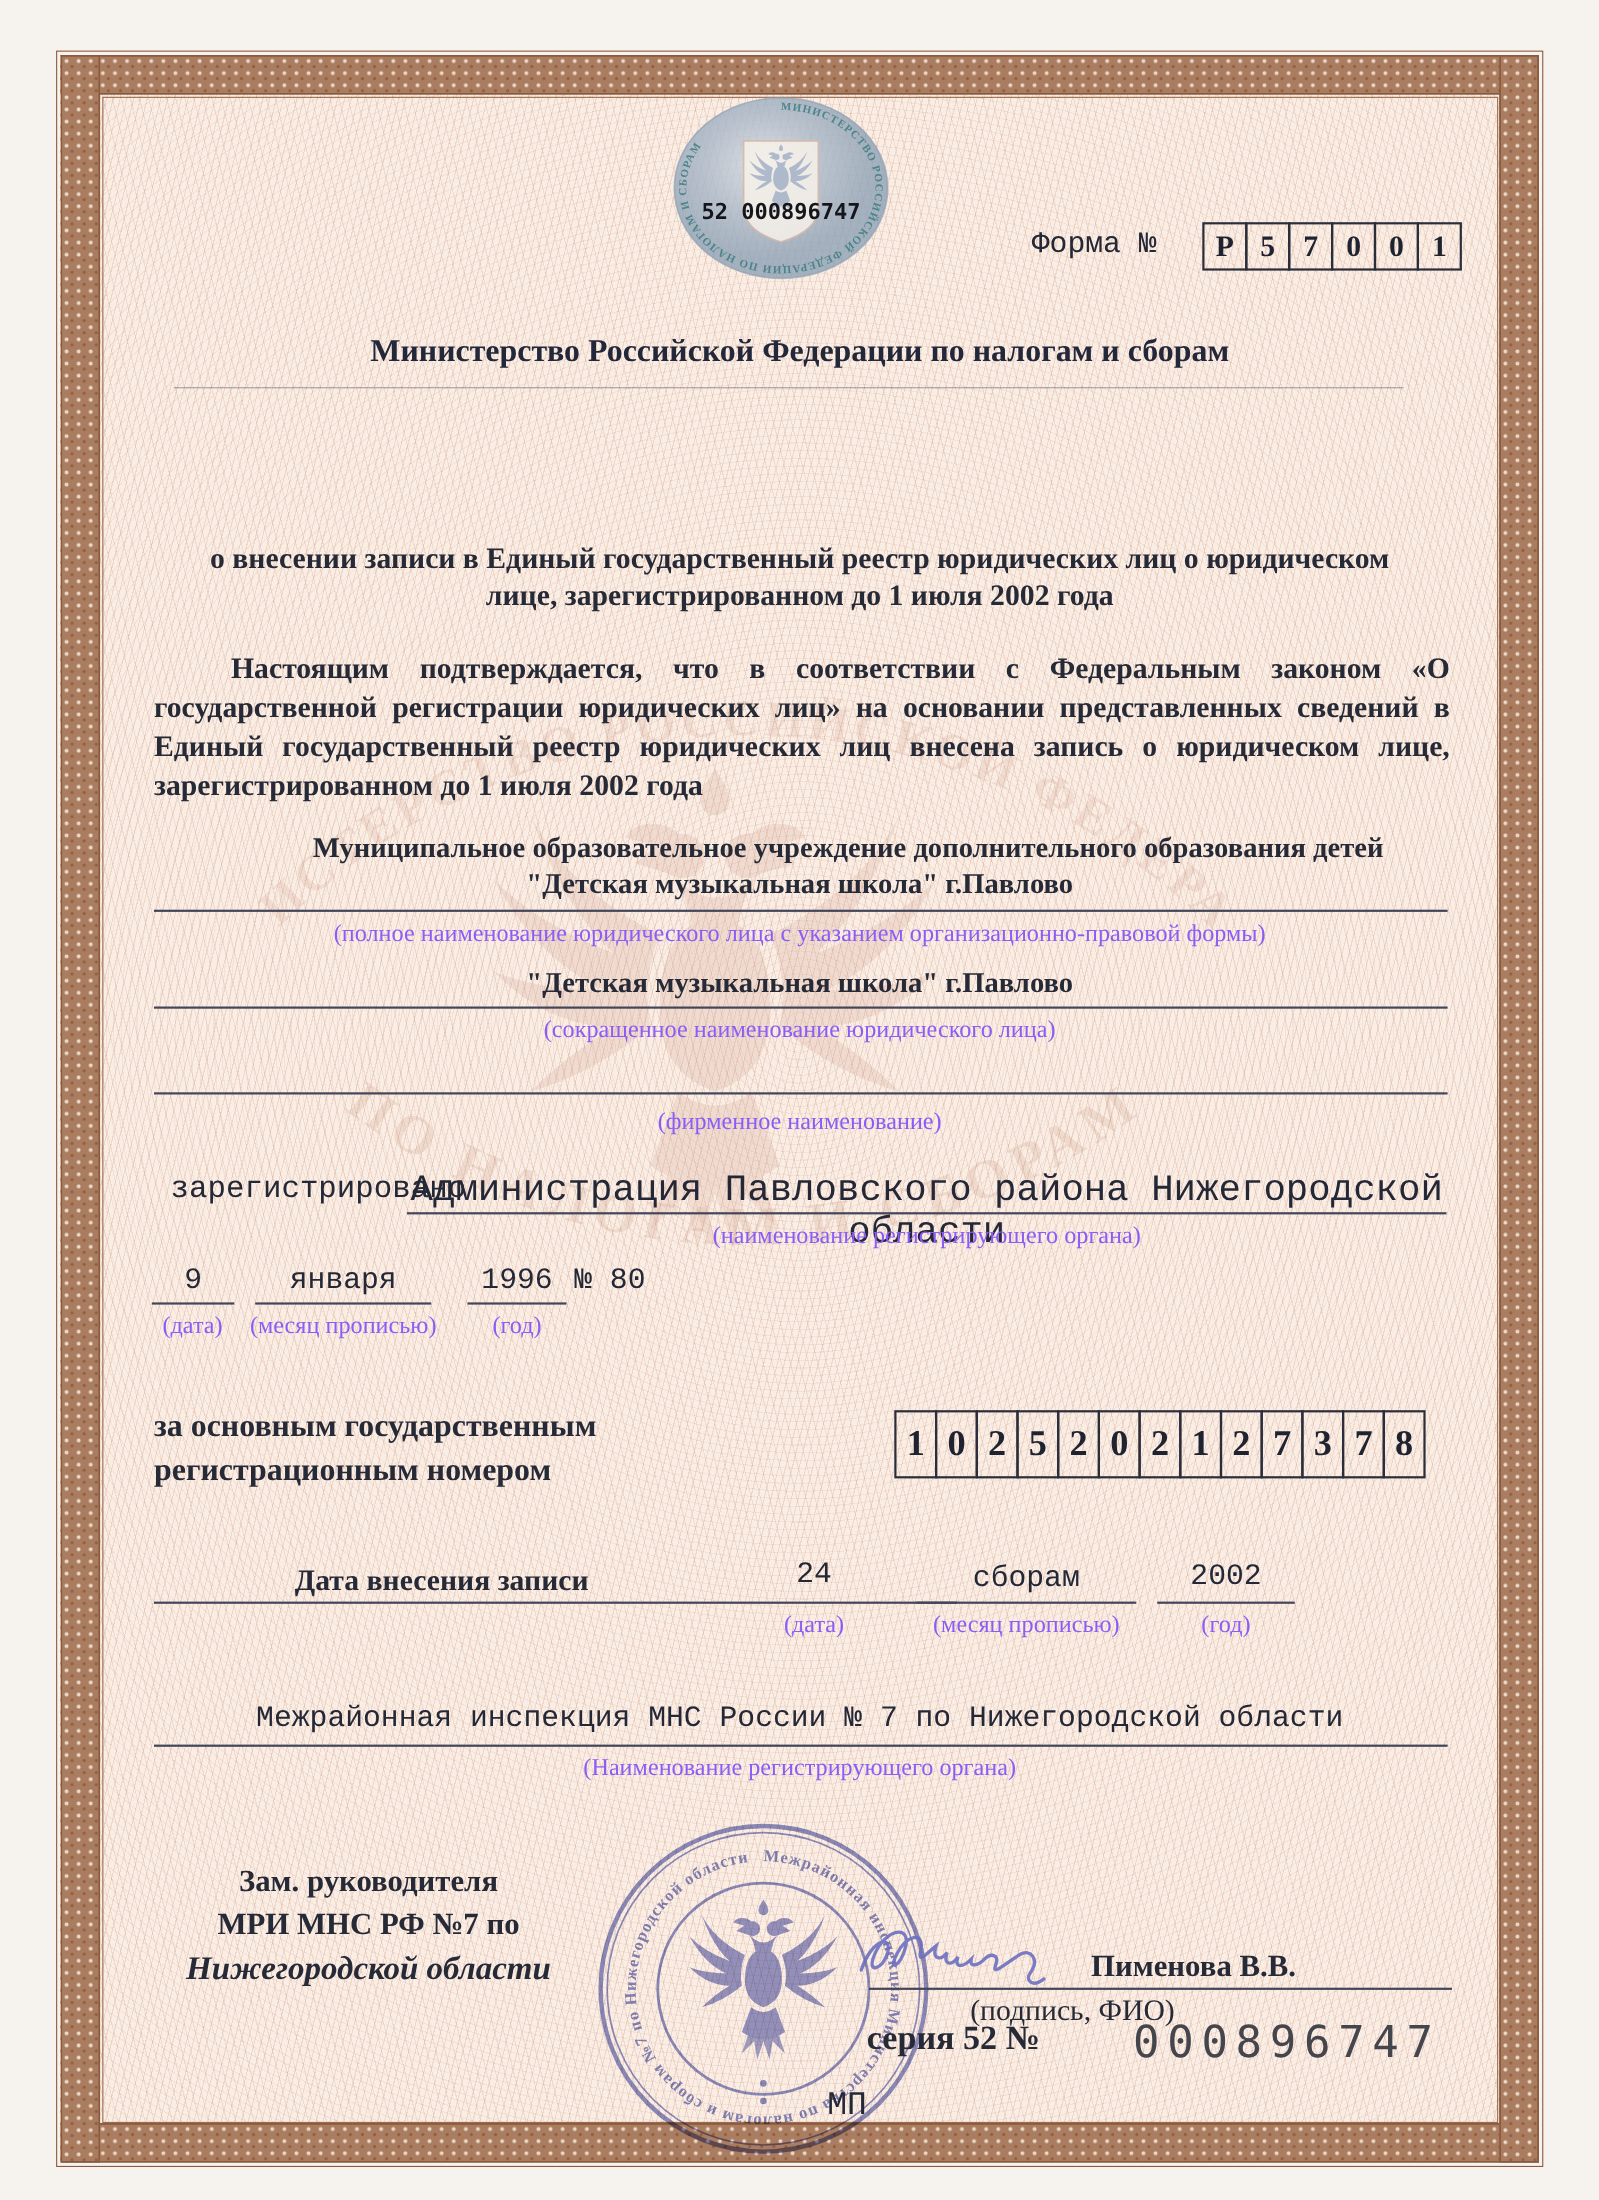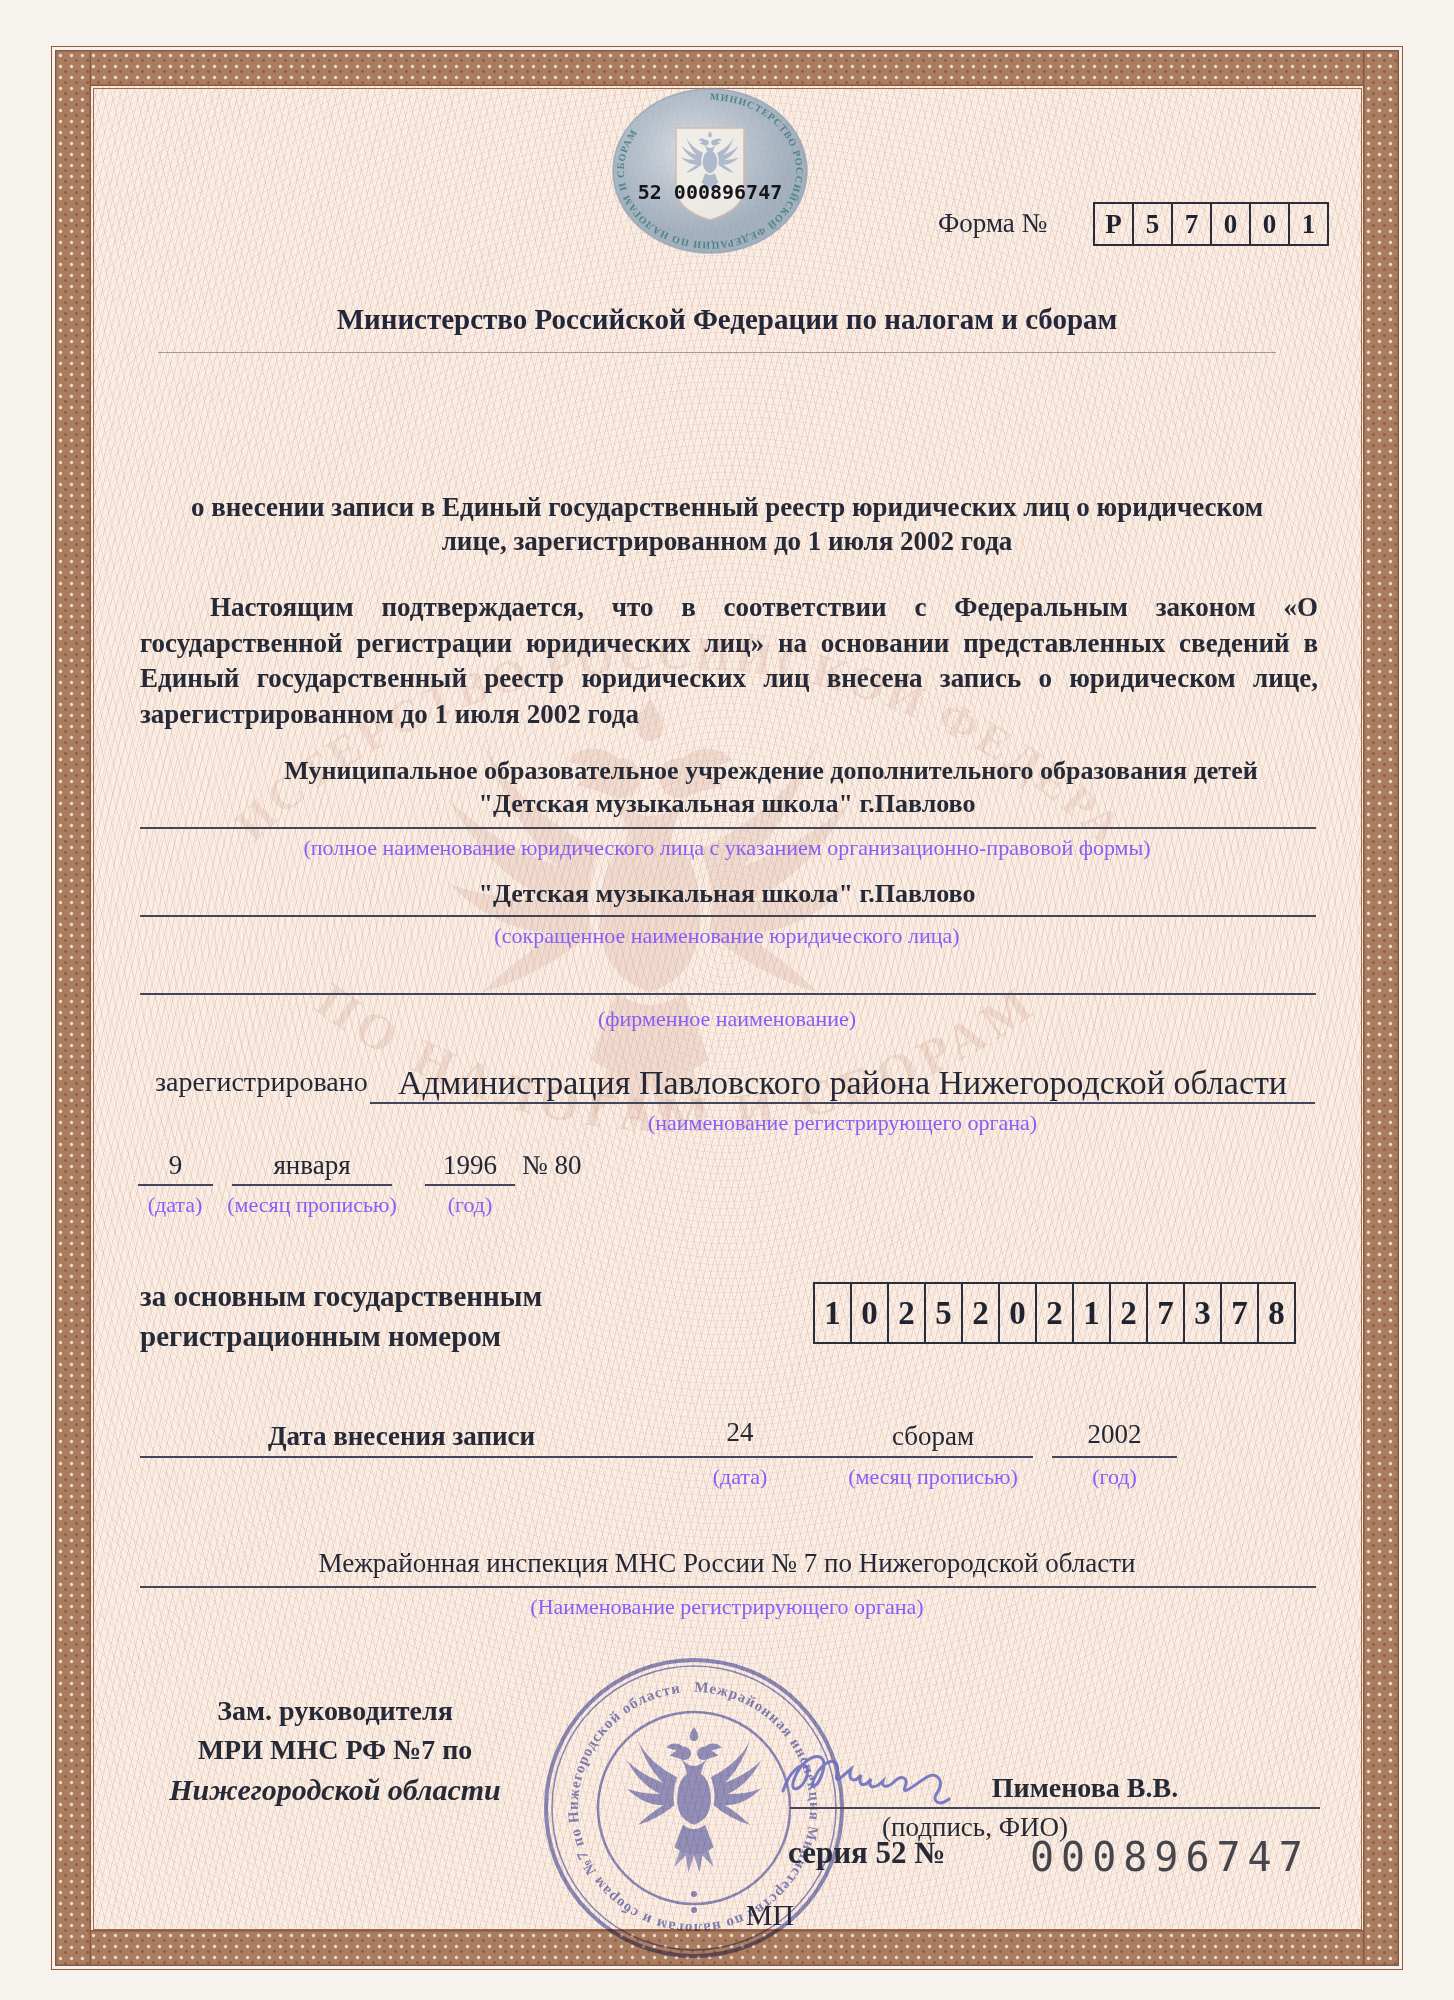--- a/index.html
+++ b/index.html
@@ -33,21 +33,21 @@
   .bstrip.right{left:1363px; top:50px; width:36px; height:1916px;}
   .frame-outline{position:absolute; left:51px; top:46px; width:1350px; height:1922px; border:1px solid #8a5a3e;}
   .frame-inner{position:absolute; left:93px; top:88px; width:1267px; height:1840px; border:1px solid #9b6c4e;}
 
   .abs{position:absolute;}
   .ctr{text-align:center;}
   .b{font-weight:bold;}
   .line{position:absolute; height:2px; background:#43465a;}
   .hair{position:absolute; height:1px; background:rgba(80,80,92,.5);}
   .cap{font-size:22px; color:#8b5cf6;}
-  .txt{color:#242836;}
+  .txt{color:#242836;font-family:Liberation Mono, monospace;}
 
   .form-boxes{position:absolute; display:flex;}
   .fcell{
     width:37px; height:40px; border:2px solid #2b2e3a; margin-left:-2px;
     display:flex; align-items:center; justify-content:center;
     font-weight:bold; font-size:27px; color:#1f2330;
   }
   .fcell:first-child{margin-left:0;}
   .ogrn-boxes{position:absolute; display:flex;}
   .ocell{

